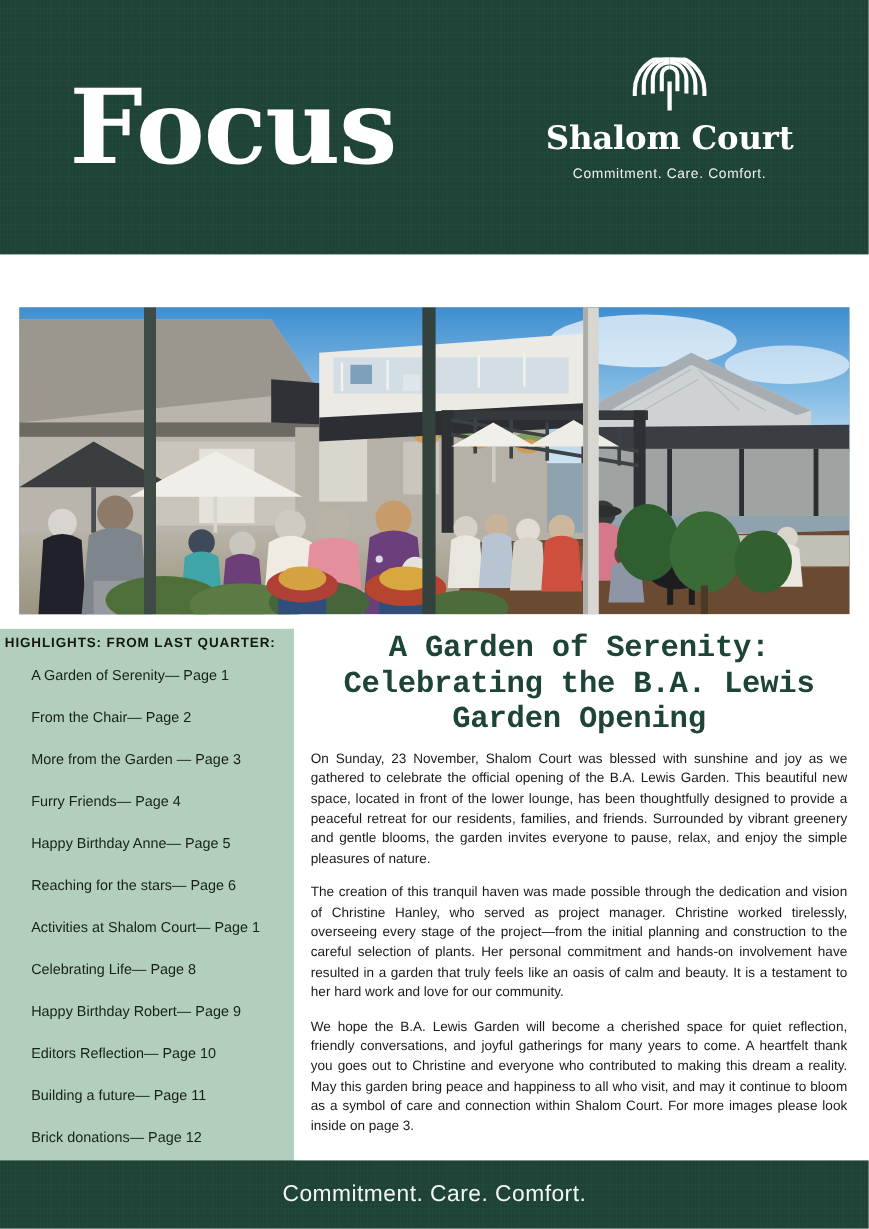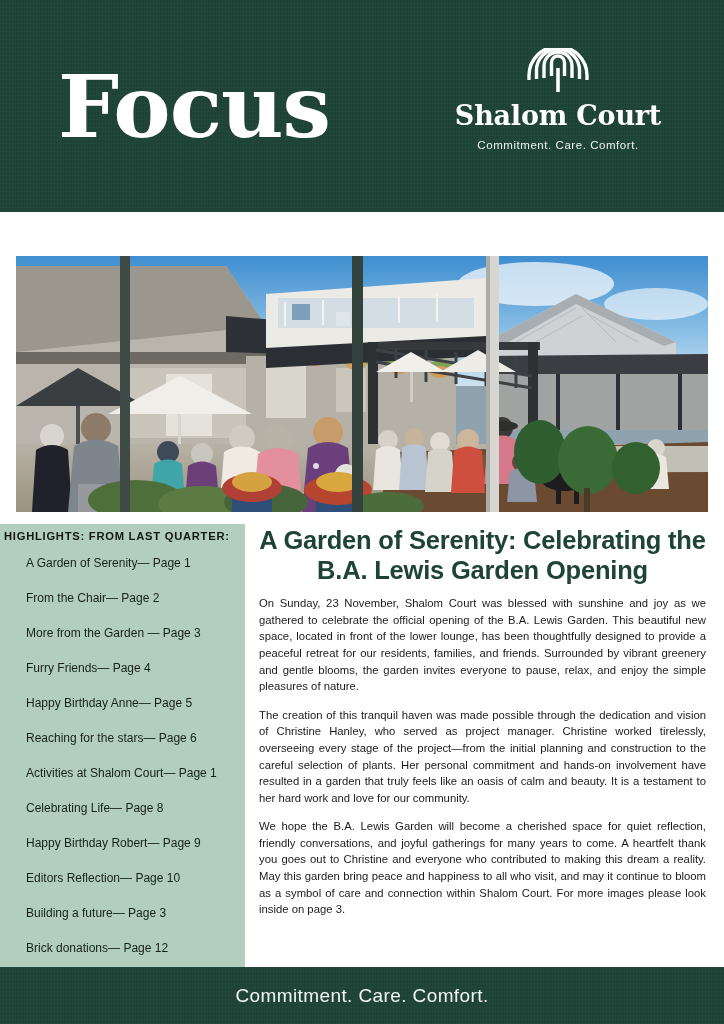--- a/index.html
+++ b/index.html
@@ -152,21 +152,21 @@
     position: absolute;
     top: 512px;
     left: 249px;
     width: 475px;
     height: 455px;
     background: #ffffff;
     padding: 10px 18px 0 10px;
   }
 
   .article-title {
-    font-family: Liberation Sans, sans-serif;
+    font-family: Liberation Mono, monospace;
     font-weight: 700;
     font-size: 25.5px;
     line-height: 1.16;
     color: #1e4438;
     text-align: center;
     letter-spacing: -0.2px;
     margin: 4px 0 10px 0;
   }
 
   .article-body p {
@@ -433,21 +433,21 @@
       <li>A Garden of Serenity— Page 1</li>
       <li>From the Chair— Page 2</li>
       <li>More from the Garden — Page 3</li>
       <li>Furry Friends— Page 4</li>
       <li>Happy Birthday Anne— Page 5</li>
       <li>Reaching for the stars— Page 6</li>
       <li>Activities at Shalom Court— Page 1</li>
       <li>Celebrating Life— Page 8</li>
       <li>Happy Birthday Robert— Page 9</li>
       <li>Editors Reflection— Page 10</li>
-      <li>Building a future— Page 3</li>
+      <li>Building a future— Page 11</li>
       <li>Brick donations— Page 12</li>
     </ul>
   </aside>
 
   <article class="article">
     <h1 class="article-title">A Garden of Serenity: Celebrating the B.A. Lewis Garden Opening</h1>
     <div class="article-body">
       <p>On Sunday, 23 November, Shalom Court was blessed with sunshine and joy as we gathered to celebrate the official opening of the B.A. Lewis Garden. This beautiful new space, located in front of the lower lounge, has been thoughtfully designed to provide a peaceful retreat for our residents, families, and friends. Surrounded by vibrant greenery and gentle blooms, the garden invites everyone to pause, relax, and enjoy the simple pleasures of nature.</p>
       <p>The creation of this tranquil haven was made possible through the dedication and vision of Christine Hanley, who served as project manager. Christine worked tirelessly, overseeing every stage of the project—from the initial planning and construction to the careful selection of plants. Her personal commitment and hands-on involvement have resulted in a garden that truly feels like an oasis of calm and beauty. It is a testament to her hard work and love for our community.</p>
       <p>We hope the B.A. Lewis Garden will become a cherished space for quiet reflection, friendly conversations, and joyful gatherings for many years to come. A heartfelt thank you goes out to Christine and everyone who contributed to making this dream a reality. May this garden bring peace and happiness to all who visit, and may it continue to bloom as a symbol of care and connection within Shalom Court. For more images please look inside on page 3.</p>

